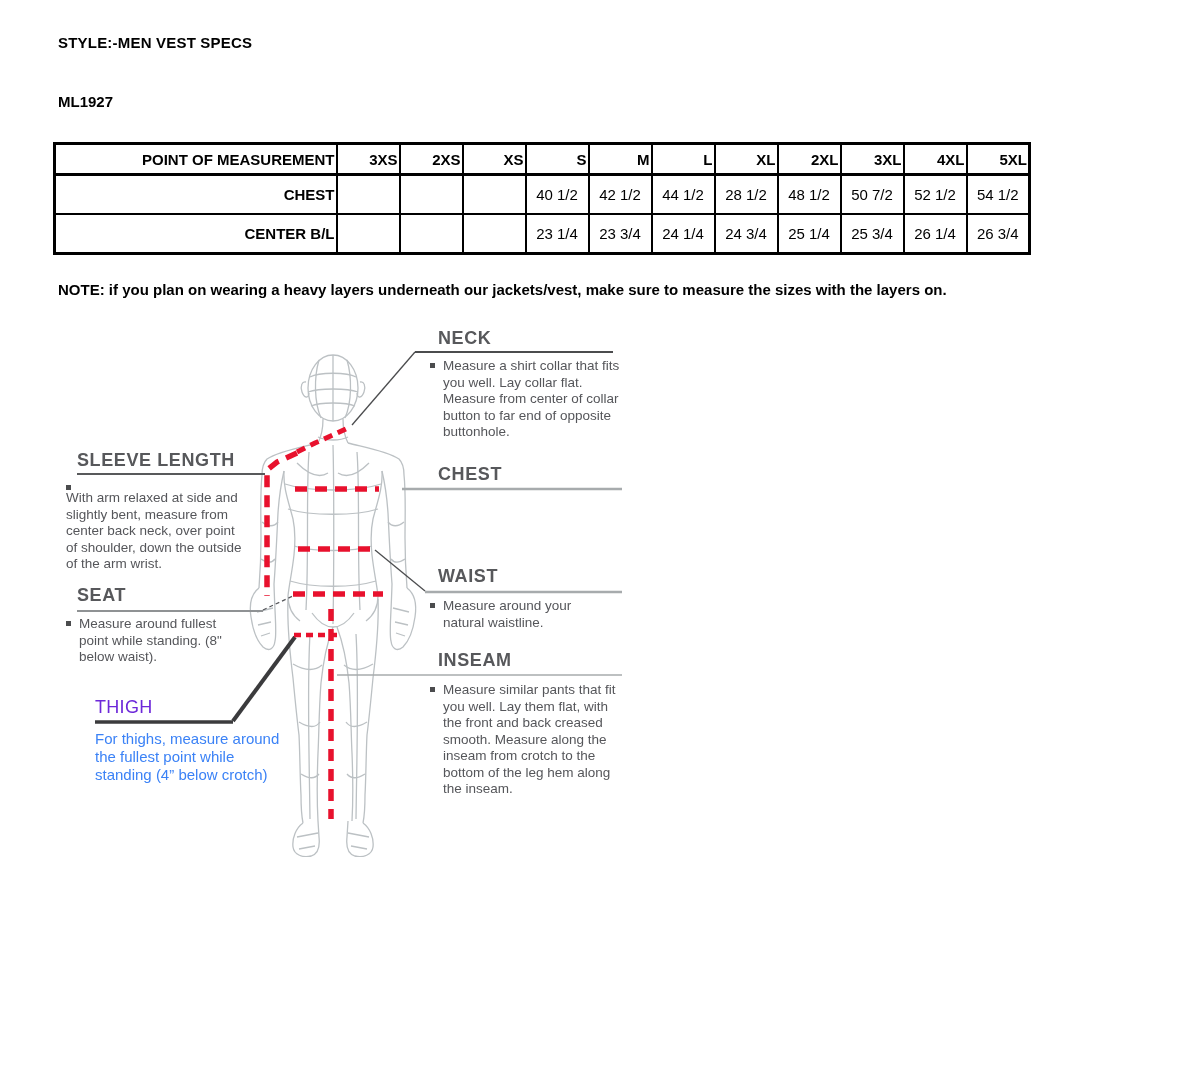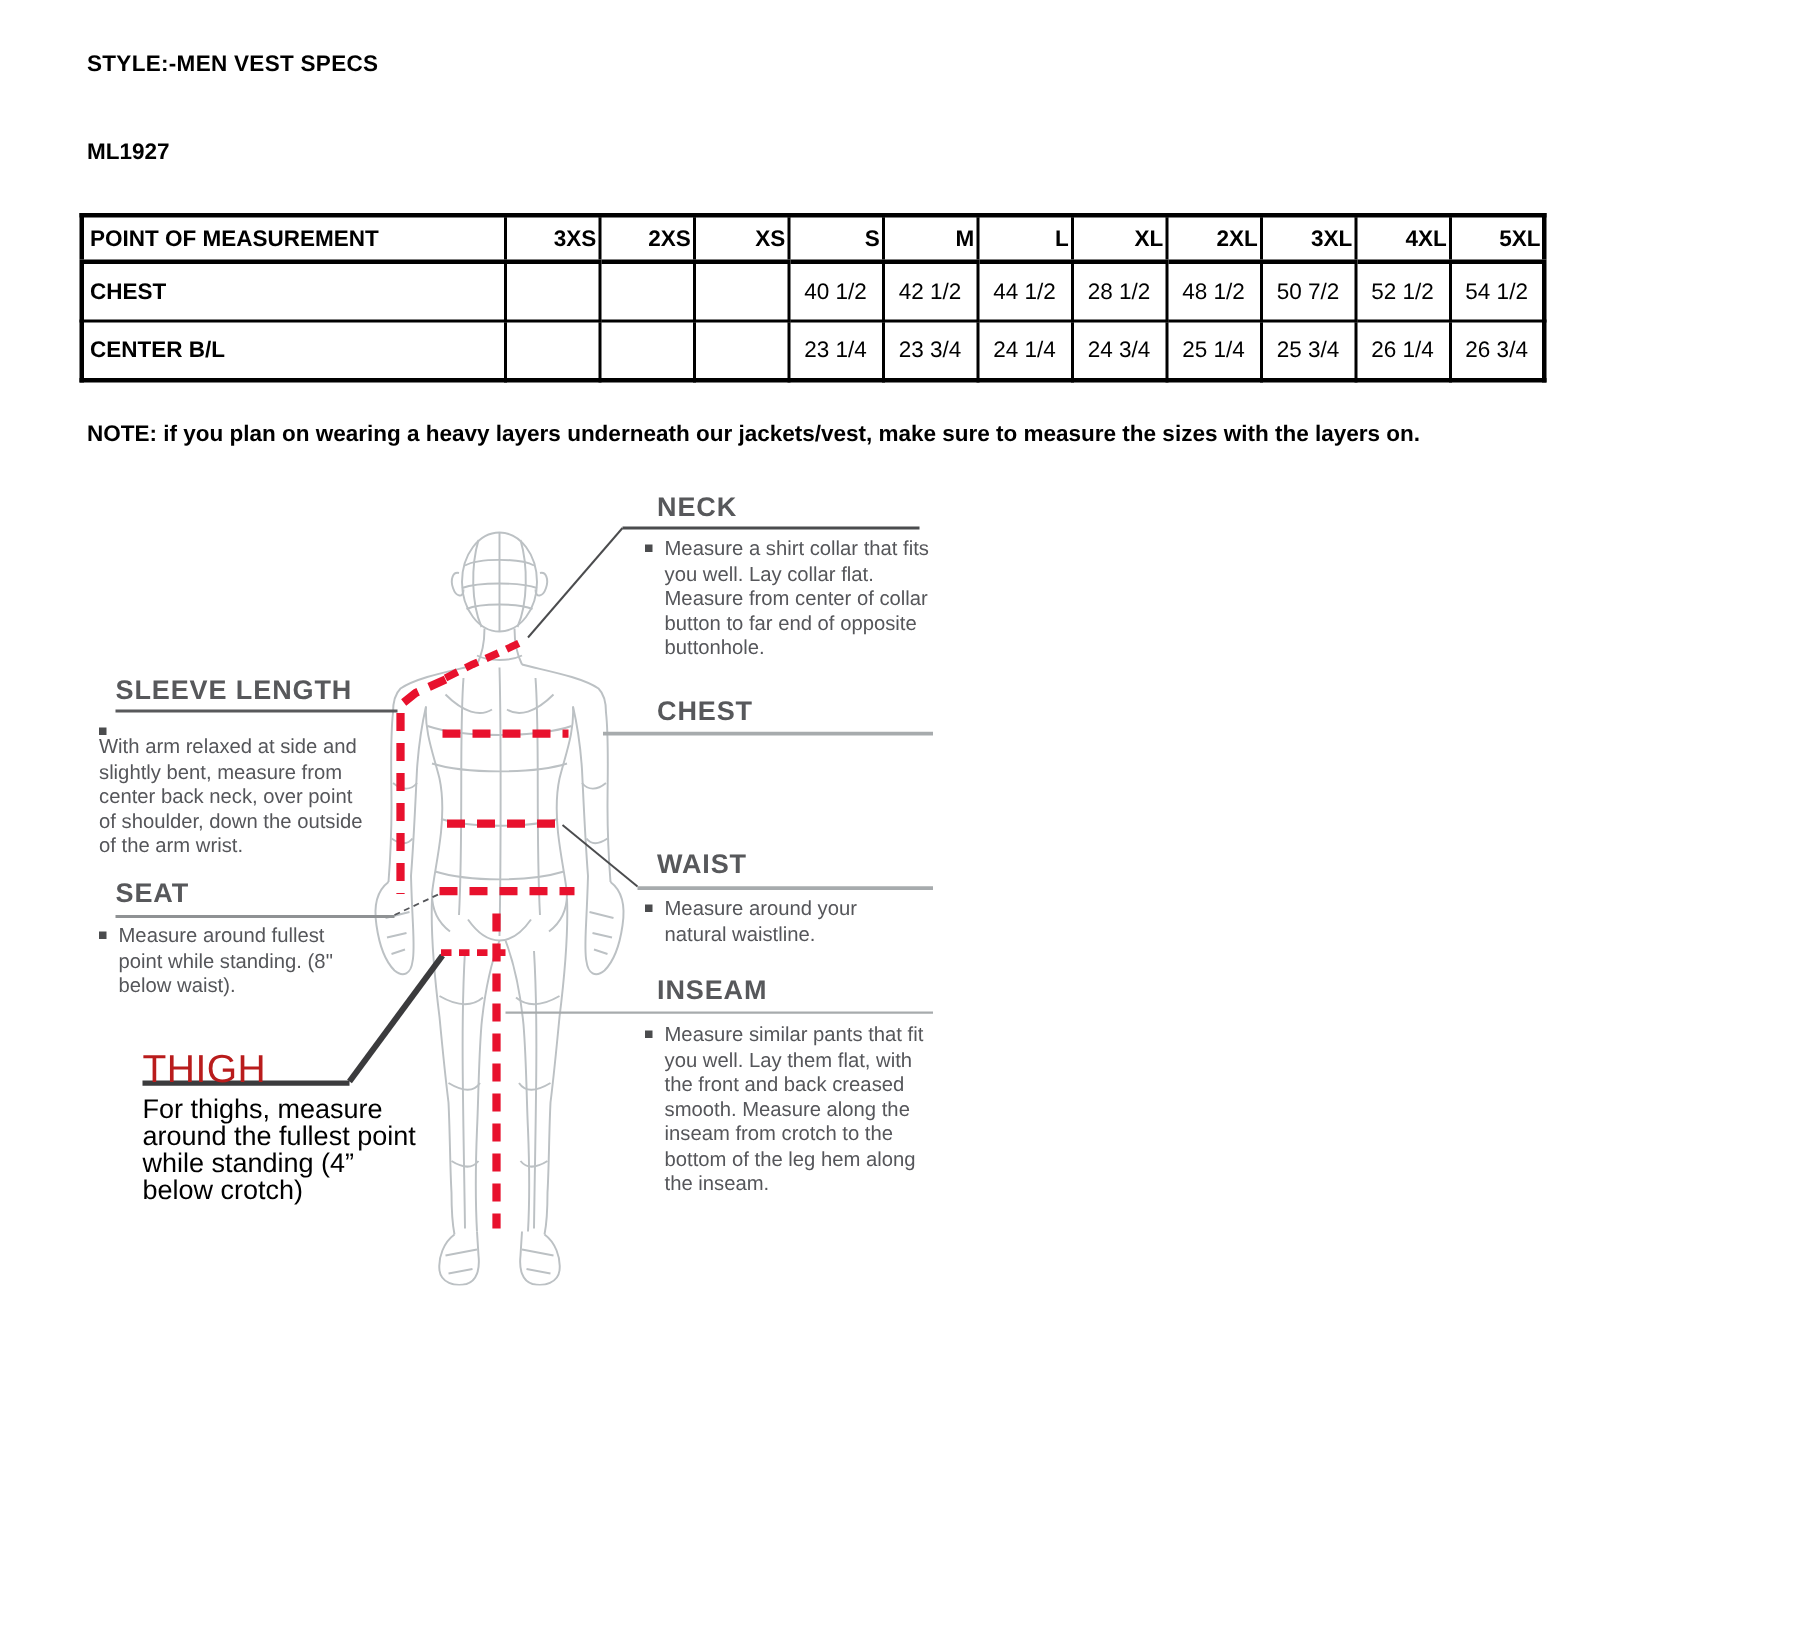--- a/index.html
+++ b/index.html
@@ -8,34 +8,34 @@
     font-family:"Liberation Sans", sans-serif; color:#000; overflow:hidden;
   }
   .doc-title { position:absolute; left:58px; top:34px; font-size:15px; font-weight:bold; letter-spacing:.2px; }
   .style-code { position:absolute; left:58px; top:93px; font-size:15px; font-weight:bold; }
   .note { position:absolute; left:58px; top:281px; font-size:15px; font-weight:bold; width:1000px; }
 
   table.spec { position:absolute; left:53px; top:142px; border-collapse:collapse; table-layout:fixed; border:3px solid #000; }
   table.spec th, table.spec td { border:2px solid #000; vertical-align:middle; overflow:hidden; white-space:nowrap; }
   table.spec th { height:26px; font-size:15px; font-weight:bold; text-align:right; border-bottom:3px solid #000; }
   table.spec td { height:35px; font-size:15px; font-weight:normal; text-align:center; }
-  table.spec th.poml, table.spec td.rowlabel { text-align:left; padding-left:4px; }
+  table.spec th.poml, table.spec td.rowlabel { text-align:right; padding-left:4px; }
   table.spec td.rowlabel { font-weight:bold; }
 
   .diagram { position:absolute; left:57px; top:322px; width:568px; height:535px; }
   .diagram svg { position:absolute; left:0; top:0; }
 
   .glabel { position:absolute; }
   .ghead { font-size:18px; font-weight:bold; color:#57585b; letter-spacing:.6px; white-space:nowrap; }
   .gbody { position:absolute; display:flex; align-items:flex-start; color:#55565a; }
   .gbody .bullet { flex:0 0 auto; width:5px; height:5px; background:#4b4c4e; margin:5px 8px 0 0; }
   .gbody .txt { font-size:13.5px; line-height:16.5px; }
 
-  .thigh-head { font-size:26px; font-weight:normal; color:#b91c1c; letter-spacing:.3px; }
-  .thigh-body { position:absolute; font-size:18px; line-height:18px; color:#000000; }
+  .thigh-head { font-size:18px; font-weight:normal; color:#6d28d9; letter-spacing:.3px; }
+  .thigh-body { position:absolute; font-size:15px; line-height:18px; color:#3b82f6; }
 </style>
 </head>
 <body>
 
 <div class="page">
 
   <div class="doc-title">STYLE:-MEN VEST SPECS</div>
   <div class="style-code">ML1927</div>
 
   <table class="spec">

